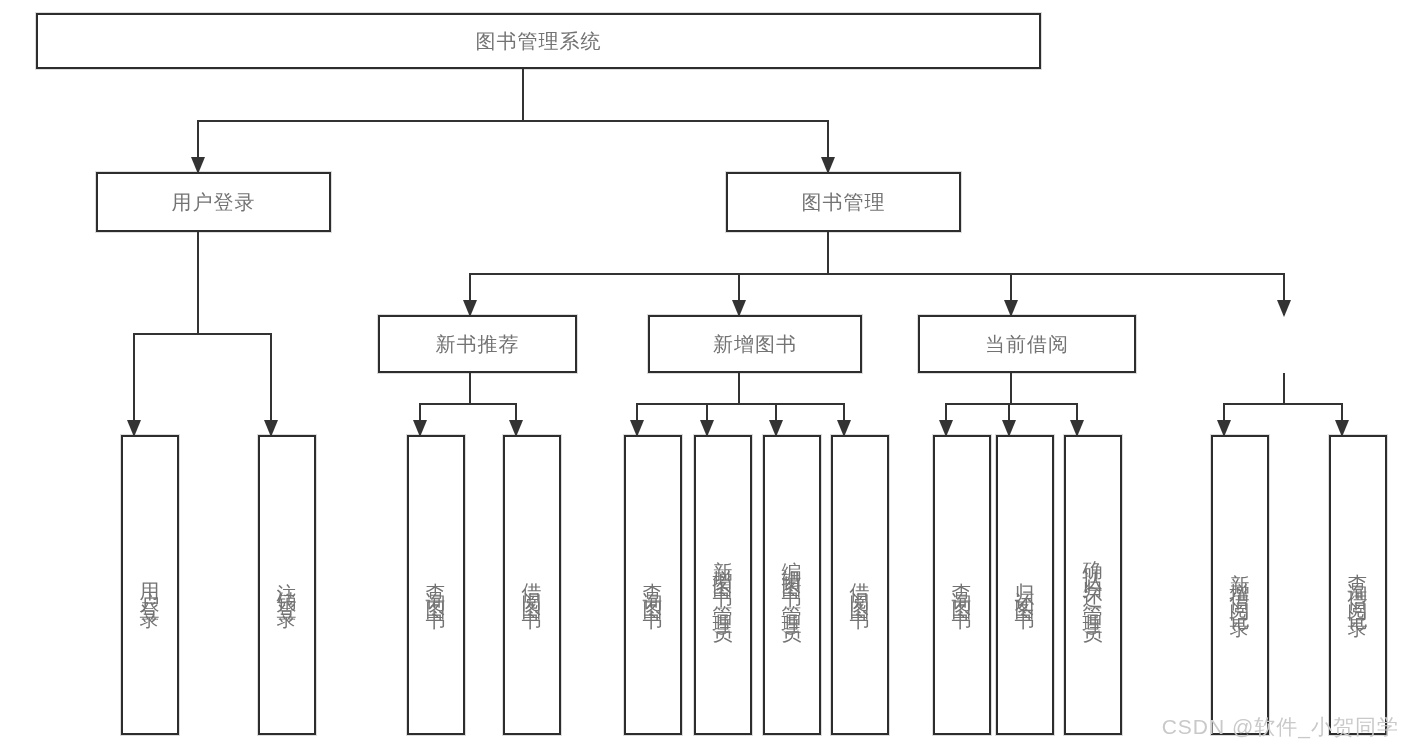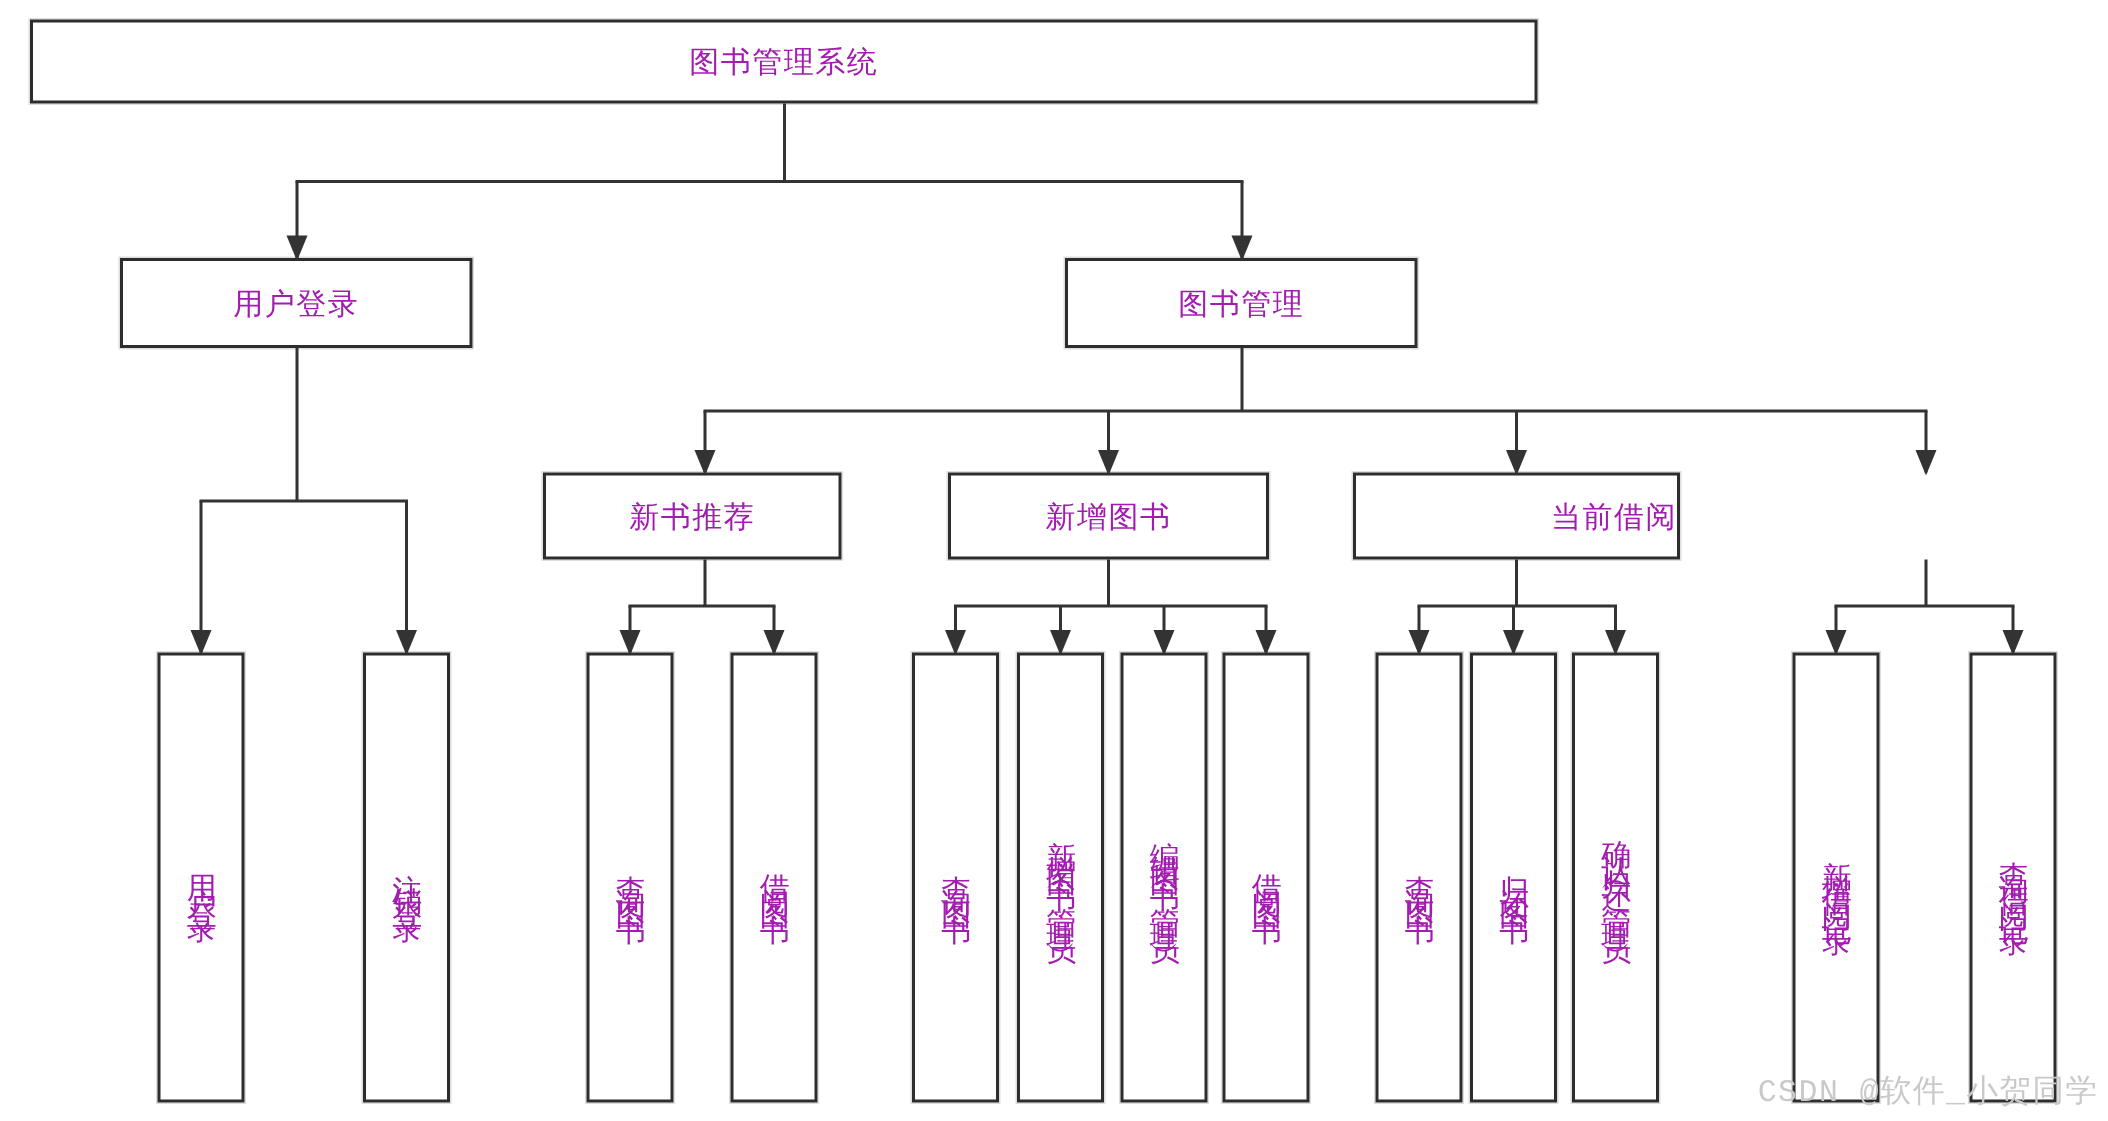--- a/index.html
+++ b/index.html
@@ -16,22 +16,23 @@
     font-family: "Liberation Sans", sans-serif;
   }
   .node {
     position: absolute;
     box-sizing: border-box;
     border: 2px solid #2d2d2d;
     background: #ffffff;
     display: flex;
     align-items: center;
     justify-content: center;
-    color: #a21caf;
+    color: #737373;
     box-shadow: 0 0 0 1px rgba(120,120,120,0.25);
+    margin-left: 16px;
   }
   .node.horiz .node-label {
     font-size: 20px;
     letter-spacing: 1px;
     white-space: nowrap;
   }
   .node.vert .node-label {
     writing-mode: vertical-rl;
     text-orientation: mixed;
     font-size: 20px;
@@ -52,21 +53,20 @@
   }
   .watermark {
     position: absolute;
     right: 6px;
     top: 713px;
     font-size: 21px;
     letter-spacing: 1px;
     color: #c9c9c9;
     z-index: 5;
     white-space: nowrap;
-    font-family: Liberation Mono, monospace;
   }
 </style>
 </head>
 <body>
 
 <div class="stage">
   <div class="watermark">CSDN @软件_小贺同学</div>
 <div class="node horiz" style="left: 20px; top: 13px; width: 1005px; height: 56px;">
       <span class="node-label">图书管理系统</span>
     </div>
@@ -75,21 +75,21 @@
     </div>
     <div class="node horiz" style="left: 710px; top: 172px; width: 235px; height: 60px;">
       <span class="node-label">图书管理</span>
     </div>
     <div class="node horiz" style="left: 362px; top: 315px; width: 199px; height: 58px;">
       <span class="node-label">新书推荐</span>
     </div>
     <div class="node horiz" style="left: 632px; top: 315px; width: 214px; height: 58px;">
       <span class="node-label">新增图书</span>
     </div>
-    <div class="node horiz" style="left: 902px; top: 315px; width: 218px; height: 58px; justify-content: flex-end;">
+    <div class="node horiz" style="left: 902px; top: 315px; width: 218px; height: 58px;">
       <span class="node-label">当前借阅</span>
     </div>
     <div class="node vert" style="left: 105px; top: 435px; width: 58px; height: 300px;">
       <span class="node-label">用户登录</span>
     </div>
     <div class="node vert" style="left: 242px; top: 435px; width: 58px; height: 300px;">
       <span class="node-label">注销登录</span>
     </div>
     <div class="node vert" style="left: 391px; top: 435px; width: 58px; height: 300px;">
       <span class="node-label">查询图书</span>

